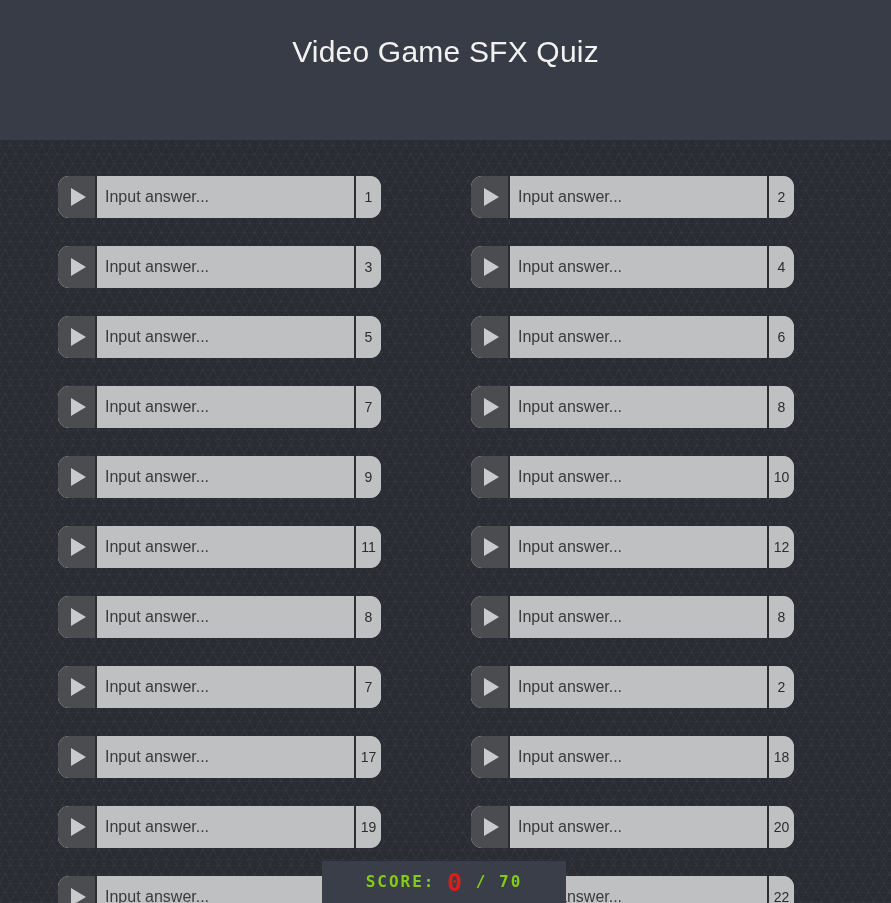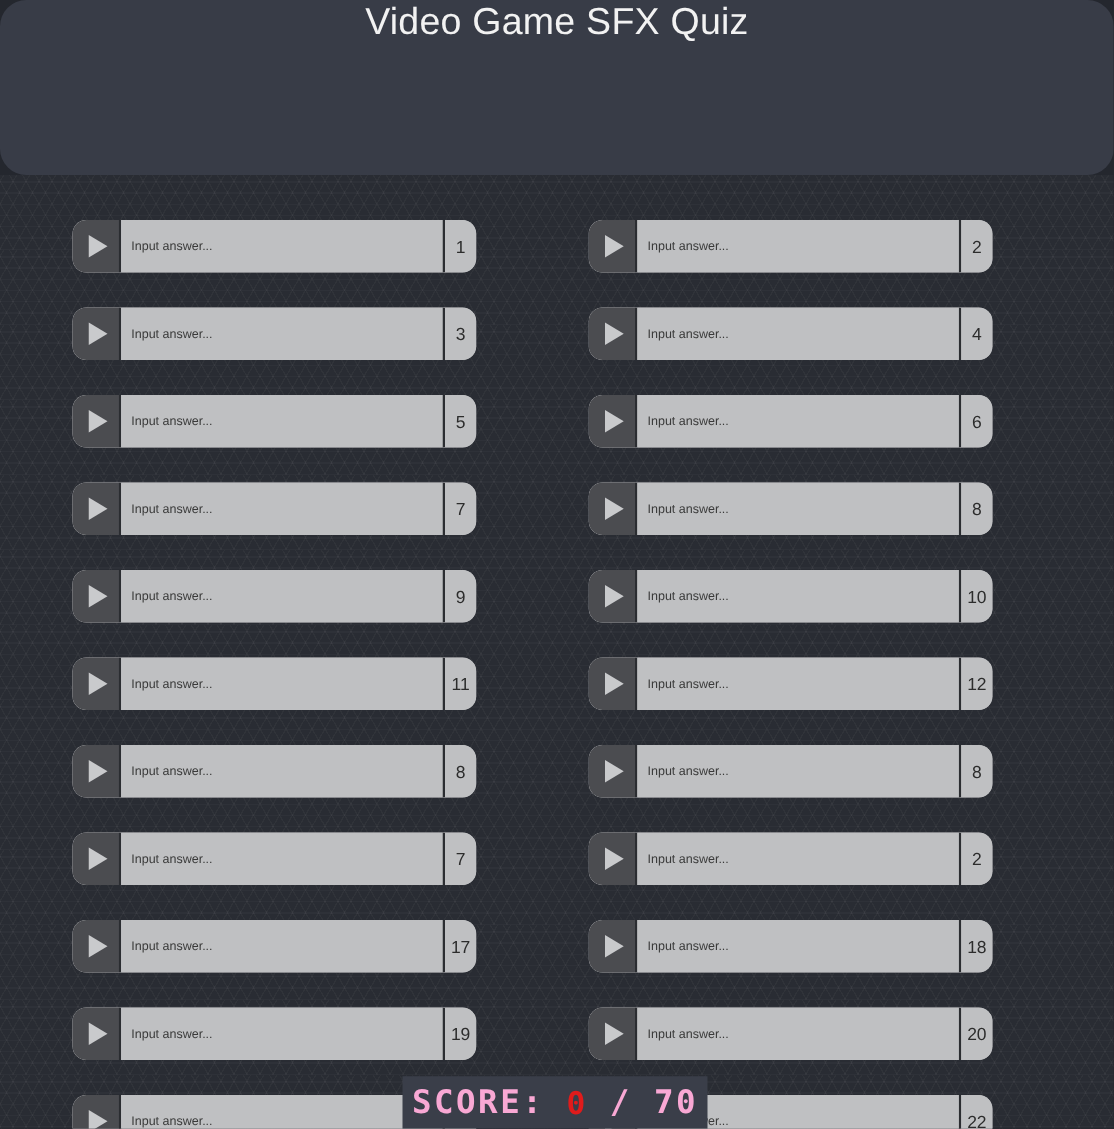--- a/index.html
+++ b/index.html
@@ -18,23 +18,23 @@
   }
 
   
   .header {
     width: 891px;
     height: 140px;
     background: #383c47;
     display: flex;
     align-items: flex-start;
     justify-content: center;
+    padding-top: 34px;
     position: relative;
     z-index: 3;
-    border-radius: 21px;
   }
 
   .header-title {
     font-size: 30px;
     font-weight: 400;
     color: #f2f2f2;
     letter-spacing: 0.2px;
     line-height: 36px;
     white-space: nowrap;
   }
@@ -109,21 +109,21 @@
     border-left: 15px solid #c9cacc;
     margin-left: 3px;
   }
 
   .answer-input {
     flex: 1 1 auto;
     background: #bfc0c2;
     border: none;
     outline: none;
     font-family: "Liberation Sans", sans-serif;
-    font-size: 10px;
+    font-size: 16px;
     color: #1c1c1c;
     padding: 0 8px 0 8px;
     min-width: 0;
   }
 
   .answer-input::placeholder {
     color: #3a3a3a;
     opacity: 1;
   }
 
@@ -151,24 +151,24 @@
     background: #3a3e49;
     display: flex;
     align-items: center;
     justify-content: center;
     gap: 0px;
     z-index: 10;
   }
 
   .score-text {
     font-family: "DejaVu Sans Mono", monospace;
-    font-size: 26px;
+    font-size: 16px;
     font-weight: 700;
     letter-spacing: 2px;
-    color: #f9a8d4;
+    color: #84cc16;
     line-height: 1;
     white-space: pre;
   }
 
   .score-value {
     font-family: "DejaVu Sans Mono", monospace;
     font-size: 25px;
     font-weight: 700;
     letter-spacing: 2px;
     color: #e01b1b;

